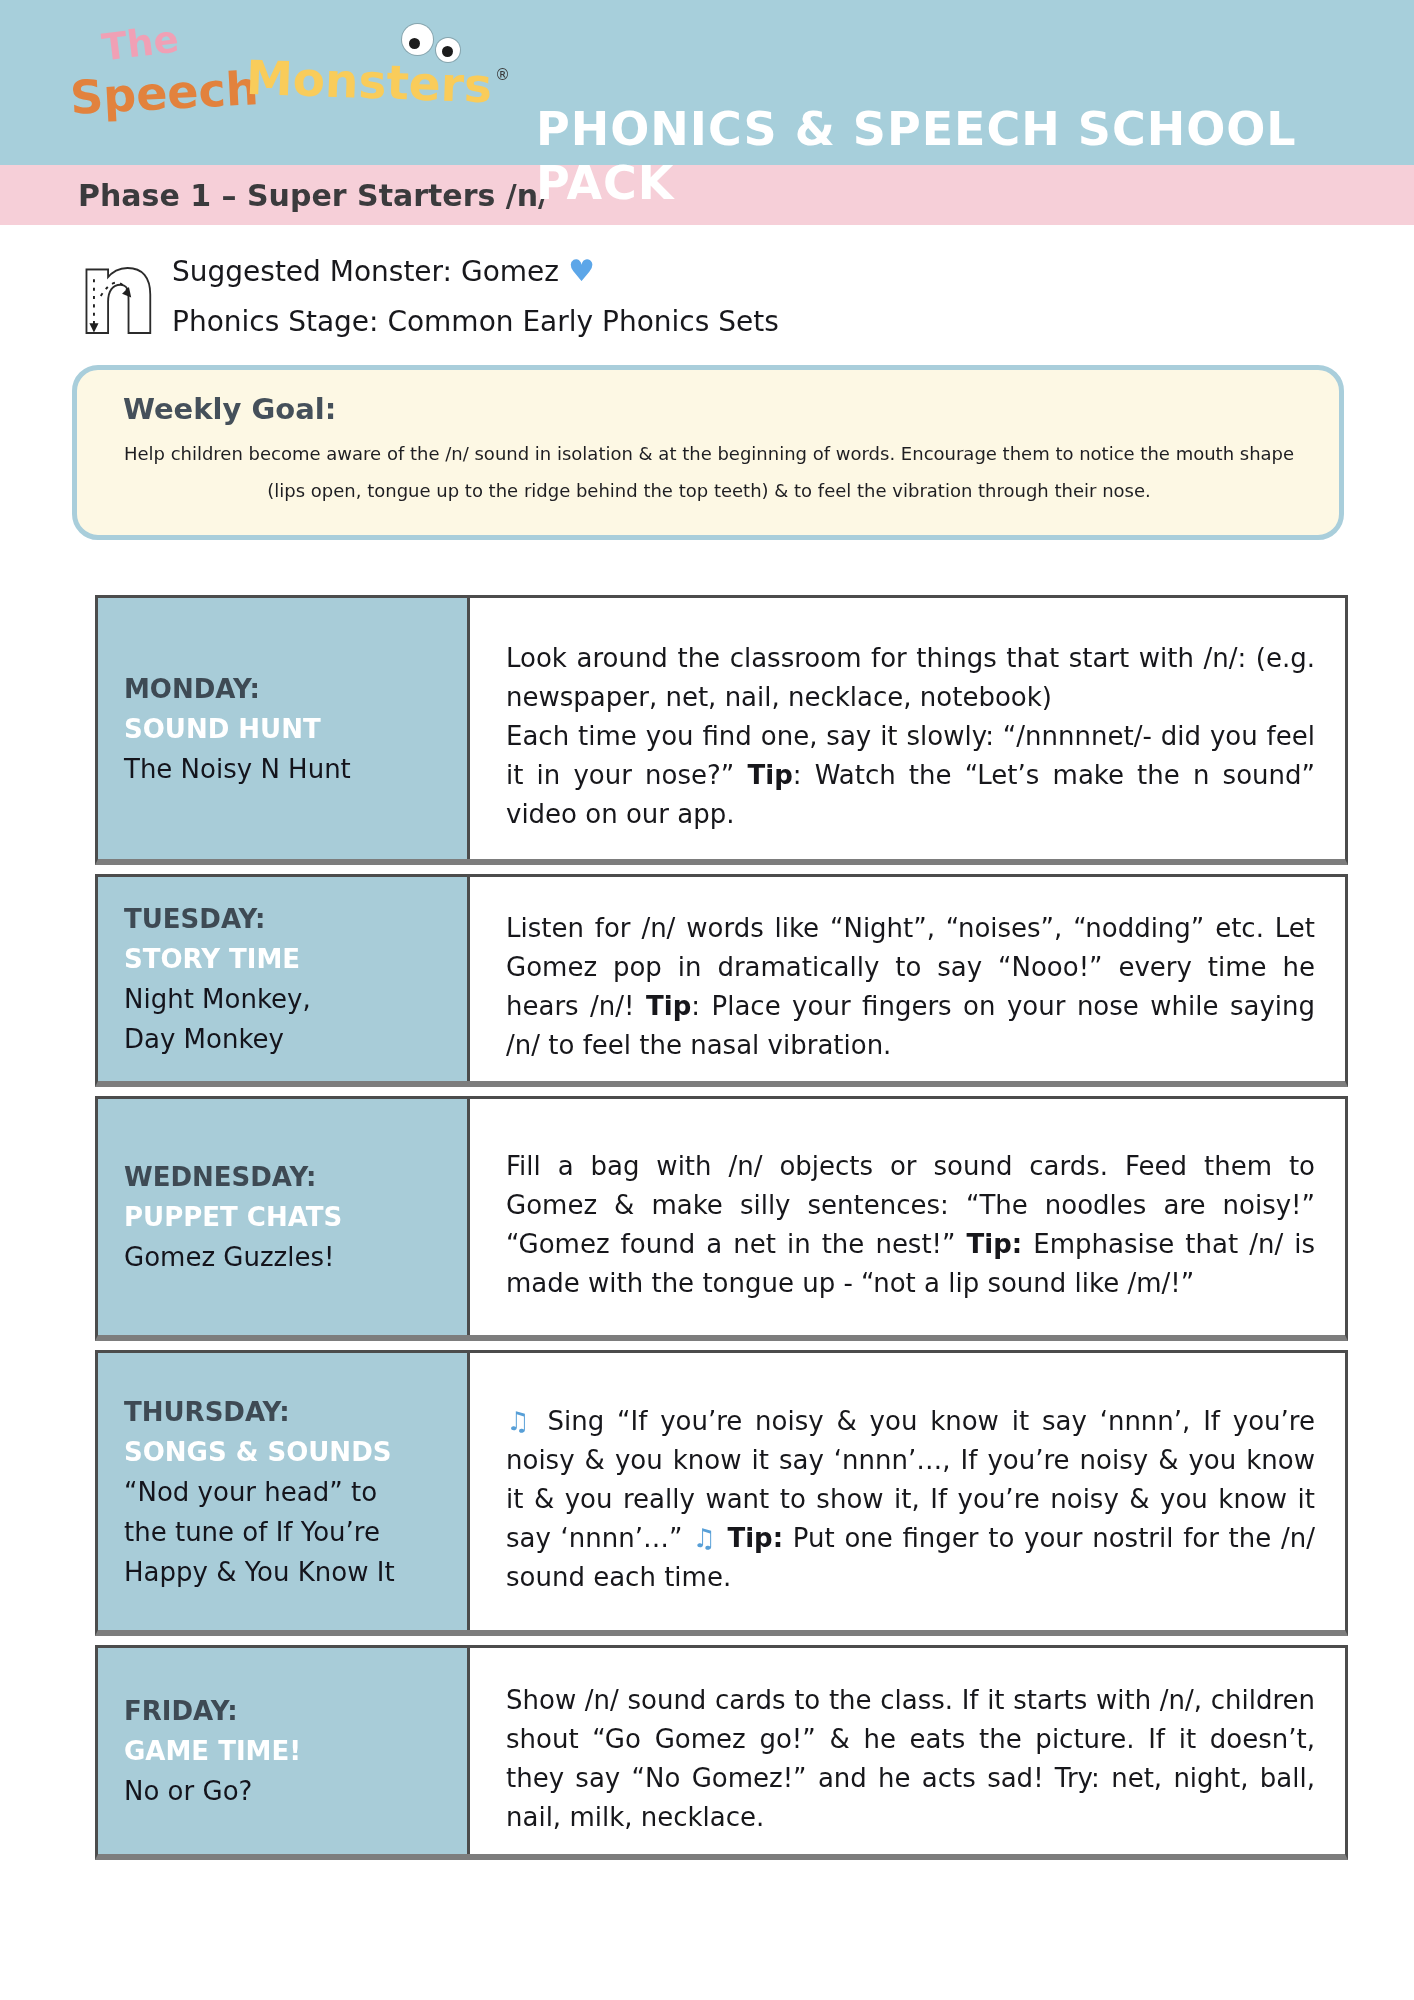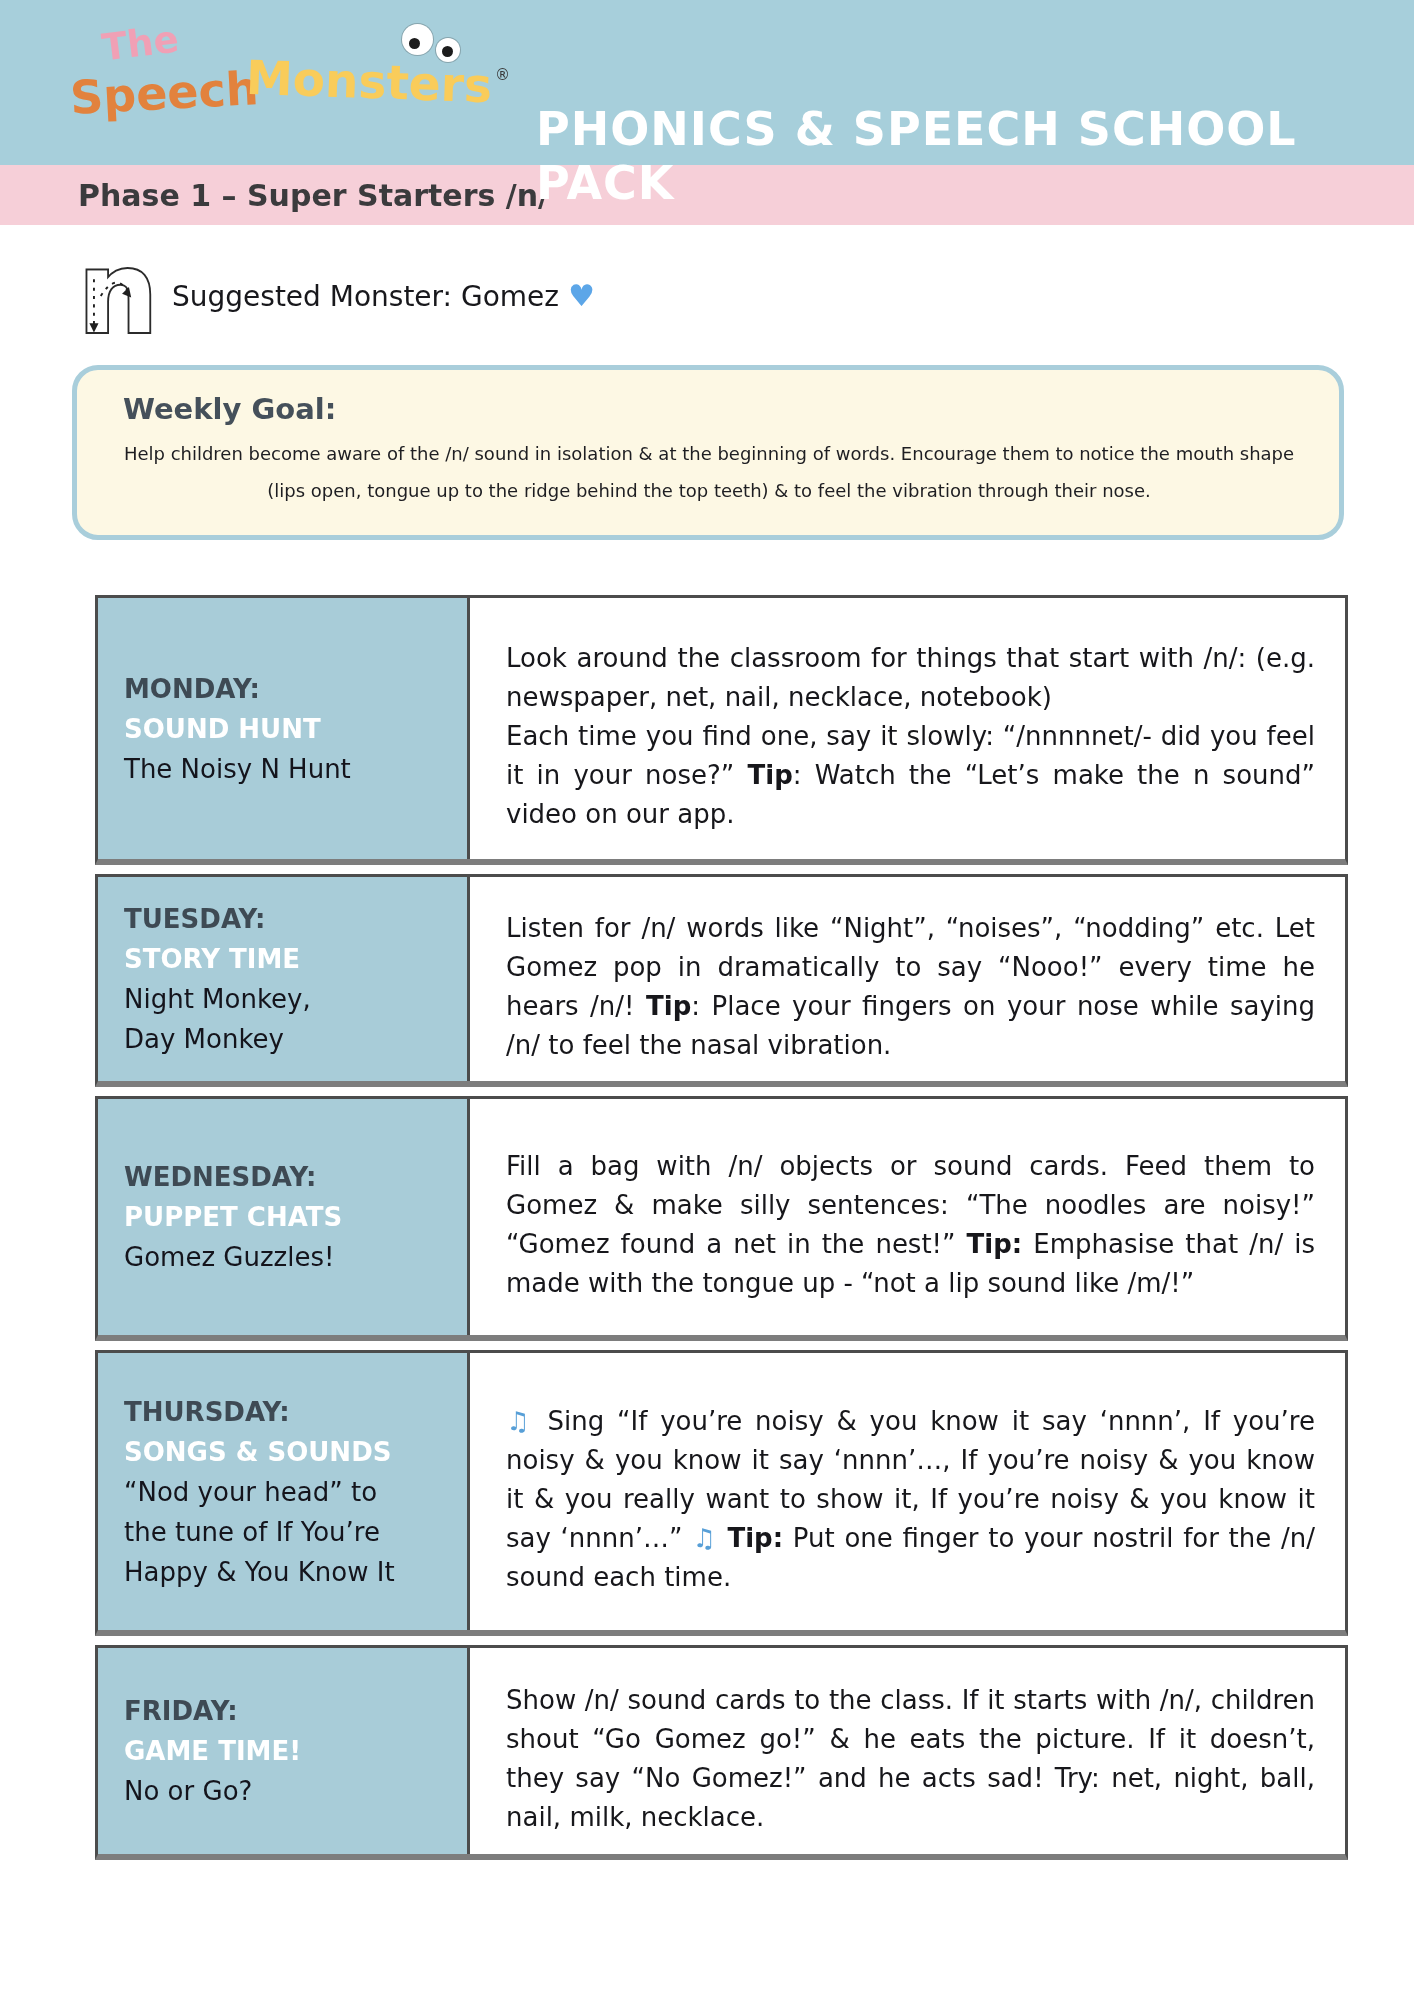--- a/index.html
+++ b/index.html
@@ -91,20 +91,21 @@
   <section class="intro">
     <svg class="letter-icon" viewBox="0 0 100 112" aria-hidden="true">
       <text x="0" y="104" font-size="148" font-weight="bold" fill="#ffffff" stroke="#2b2b2b" stroke-width="5" paint-order="stroke" style="font-family:'DejaVu Sans',sans-serif;">n</text>
       <line x1="21" y1="34" x2="21" y2="94" stroke="#1f1f1f" stroke-width="2.5" stroke-dasharray="4 7"></line>
       <polygon points="21,104 15,92 27,92" fill="#1f1f1f"></polygon>
       <path d="M30 56 Q 50 24 66 50" fill="none" stroke="#1f1f1f" stroke-width="2.5" stroke-dasharray="4 7"></path>
       <polygon points="70,58 58,53 67,44" fill="#1f1f1f"></polygon>
     </svg>
     <div class="intro-lines">
       <div><span>Suggested Monster: Gomez</span> <span class="heart">♥</span></div>
+      <div><span>Phonics Stage: Common Early Phonics Sets</span></div>
     </div>
   </section>
 
   <section class="goal-box">
     <h2 class="goal-heading">Weekly Goal:</h2>
     <p class="goal-body">Help children become aware of the /n/ sound in isolation &amp; at the beginning of words. Encourage them to notice the mouth shape (lips open, tongue up to the ridge behind the top teeth) &amp; to feel the vibration through their nose.</p>
   </section>
 
   <section class="schedule" id="schedule">
       <div class="row">

